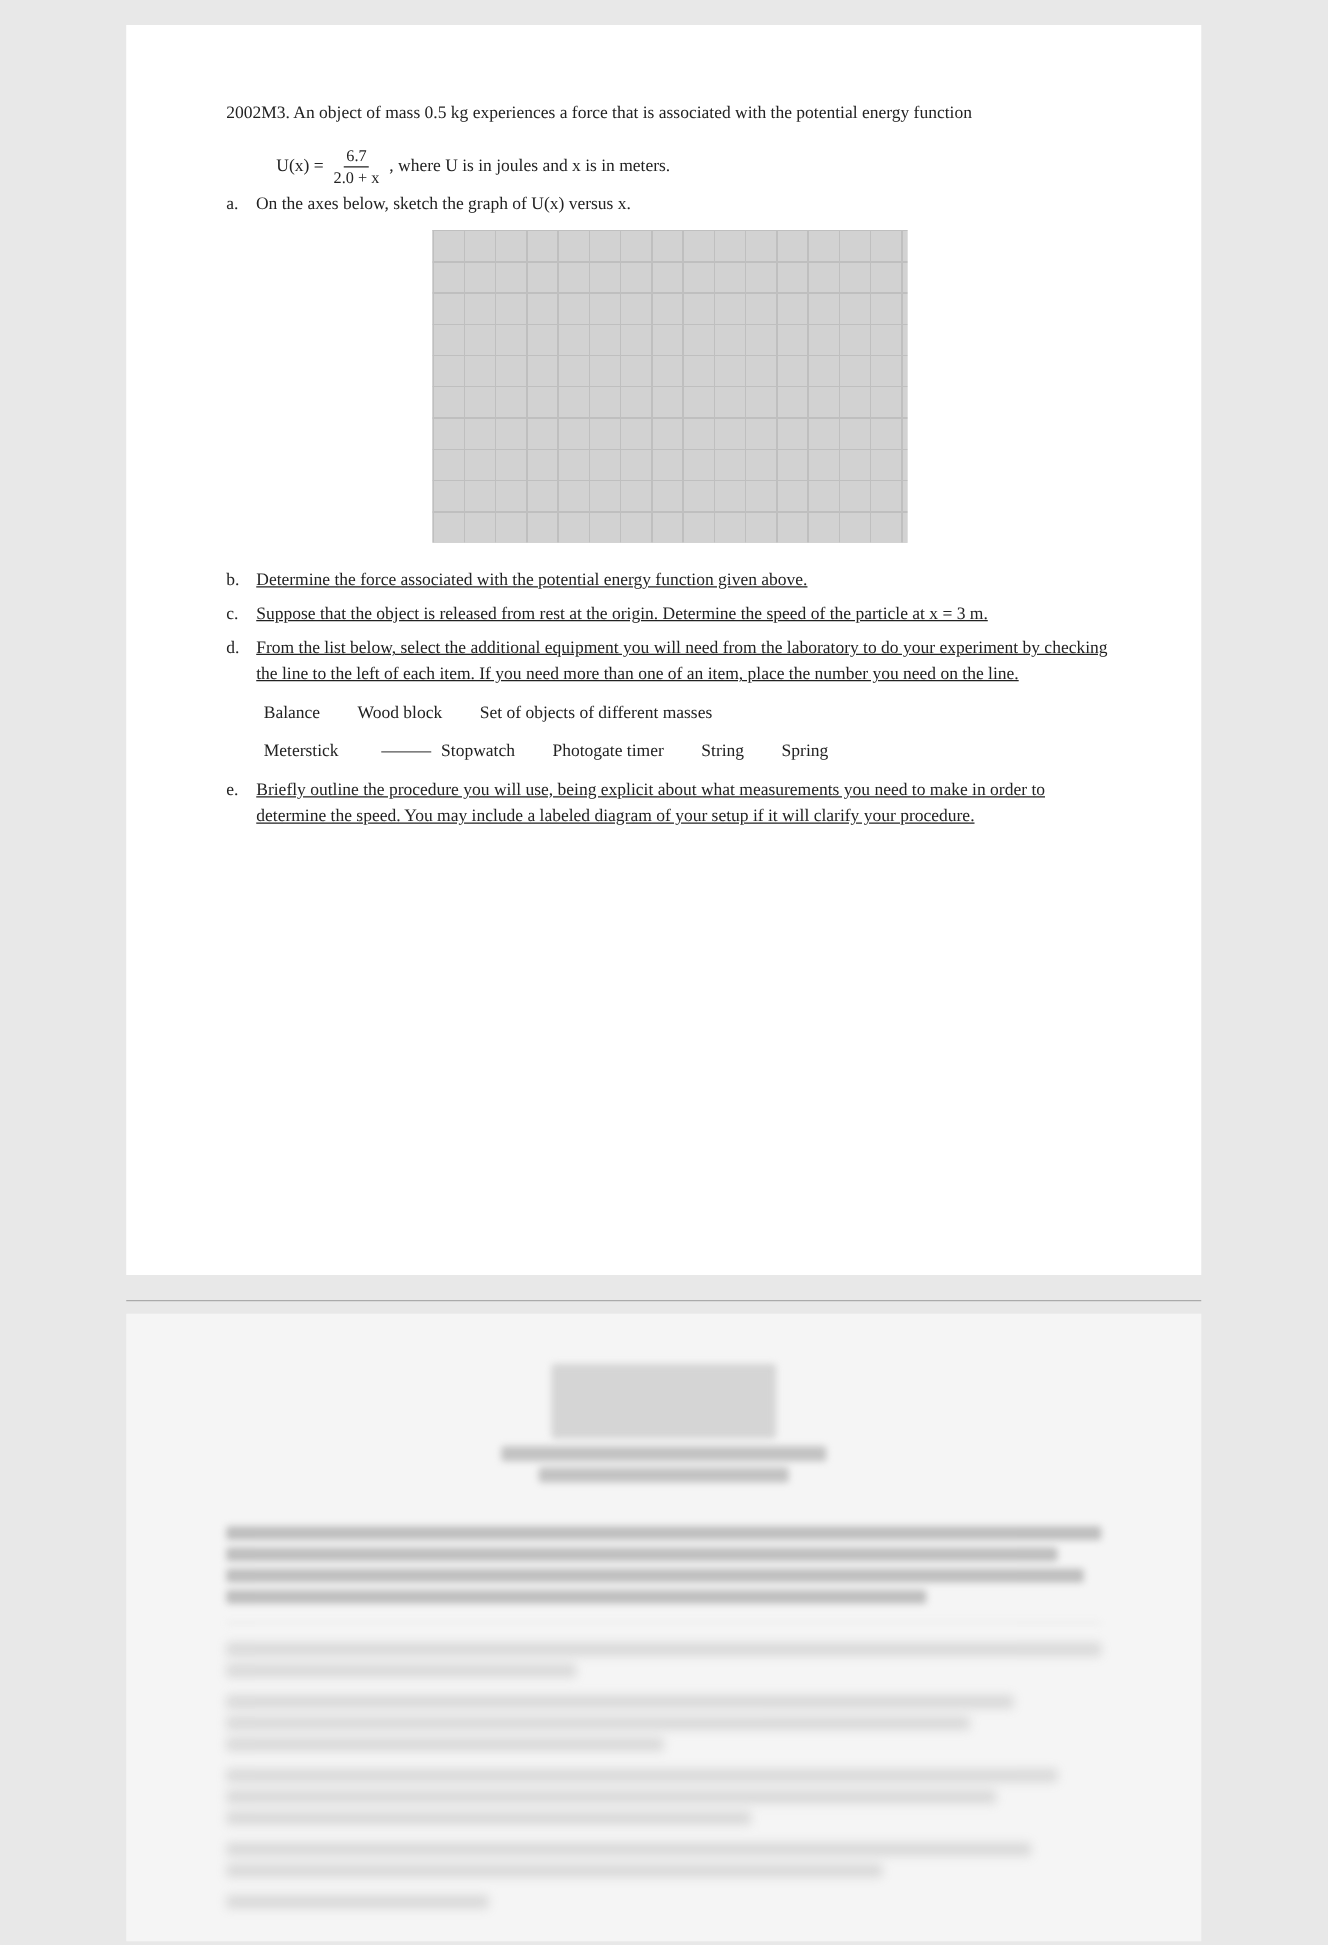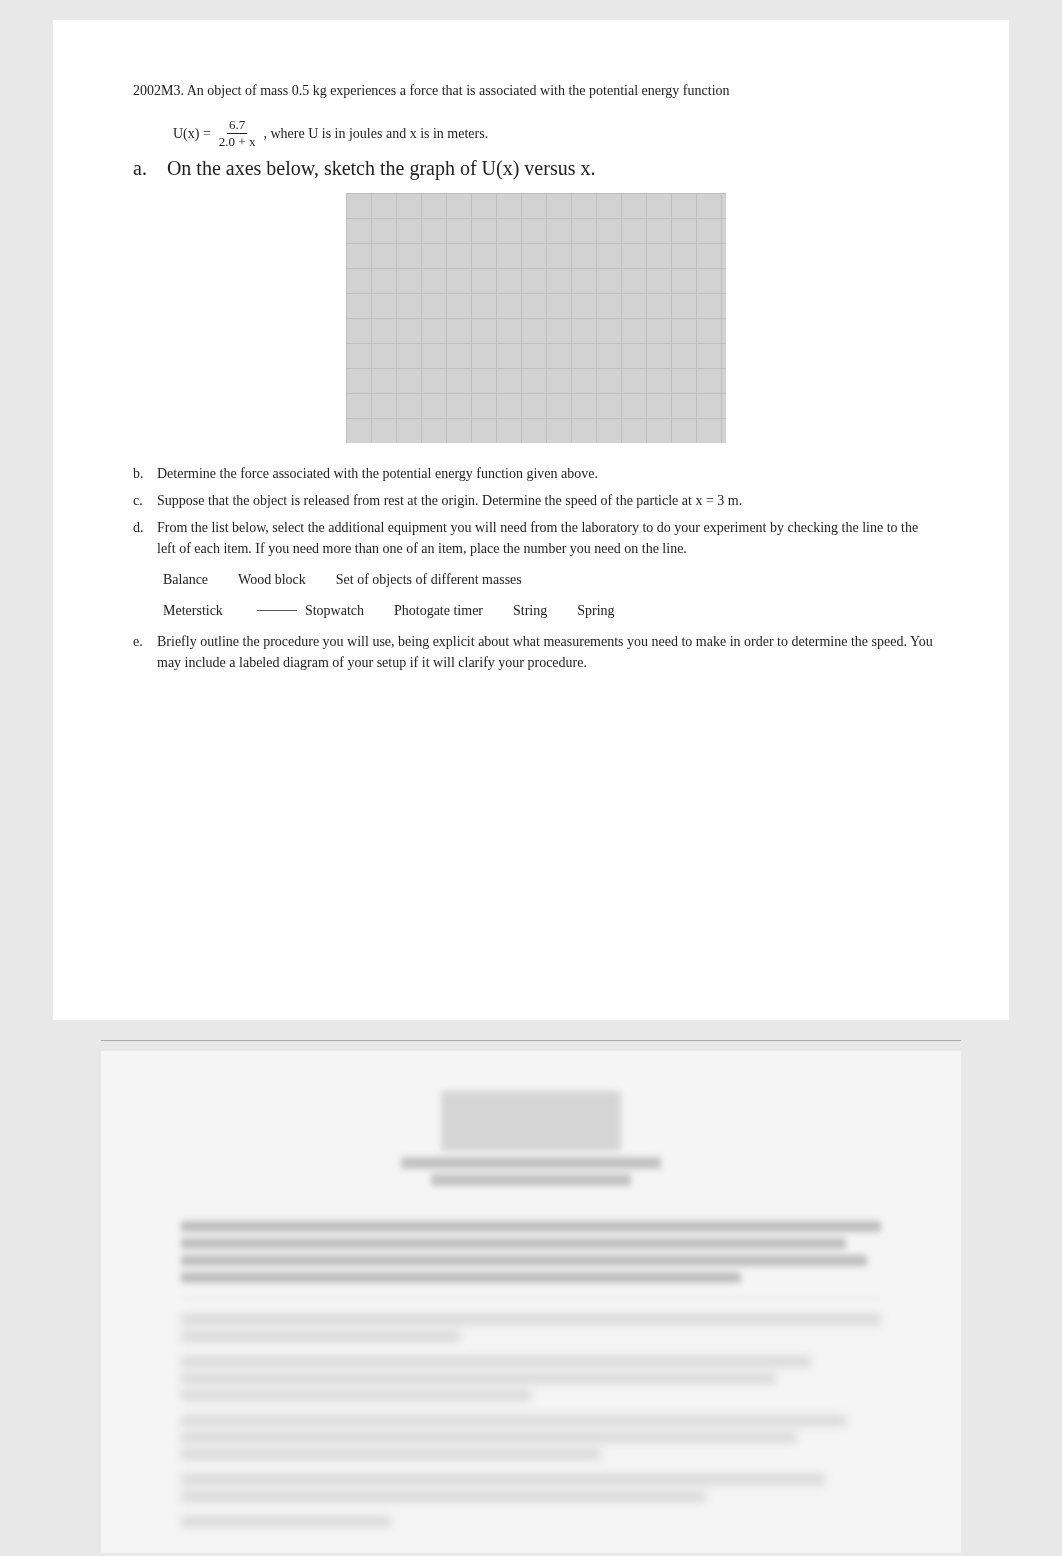--- a/index.html
+++ b/index.html
@@ -12,21 +12,21 @@
     }
     .page-container {
       width: 1062px;
       display: flex;
       flex-direction: column;
       align-items: center;
       gap: 0;
     }
     .page {
       background: #fff;
-      width: 956px;
+      width: 860px;
       min-height: 1000px;
       padding: 60px 70px 60px 80px;
       font-size: 14px;
       line-height: 1.5;
       color: #222;
       position: relative;
       margin-bottom: 10px;
     }
     .problem-header {
       margin-bottom: 8px;
@@ -54,21 +54,21 @@
       padding: 0 2px;
       line-height: 1.2;
     }
     .fraction .denominator {
       padding: 0 2px;
       line-height: 1.2;
       text-align: right;
     }
     .part-a {
       margin-bottom: 10px;
-      font-size: 20px;
+      font-size: 14px;
     }
     .graph-area {
       margin: 10px auto 20px auto;
       width: 380px;
       height: 250px;
       background: #d0d0d0;
       position: relative;
       display: flex;
       align-items: center;
       justify-content: center;
@@ -90,20 +90,21 @@
       margin-bottom: 6px;
       font-size: 14px;
       display: flex;
       gap: 4px;
     }
     .part-label {
       min-width: 20px;
     }
     .part-text {
       flex: 1;
+      text-decoration: underline;
     }
     .lab-paragraph {
       margin: 10px 0 10px 30px;
       font-size: 14px;
       line-height: 1.55;
     }
     .equipment-section {
       margin: 10px 30px 10px 30px;
       font-size: 14px;
     }

